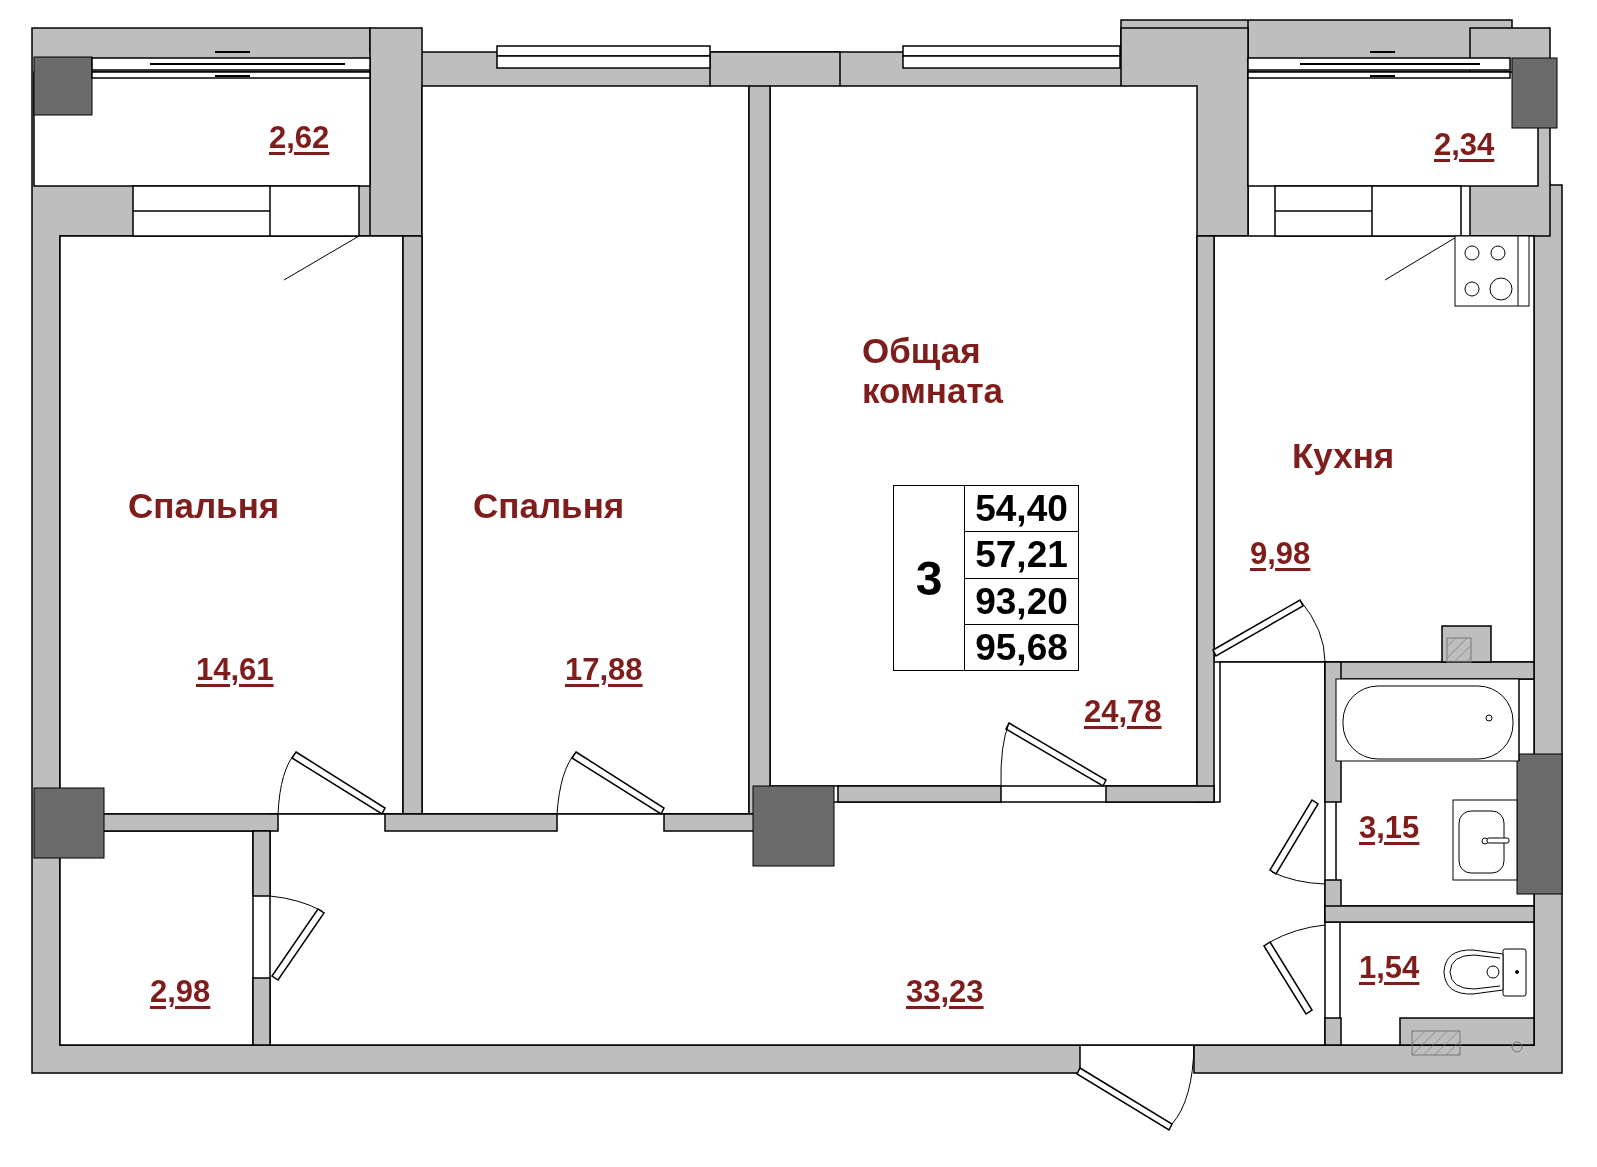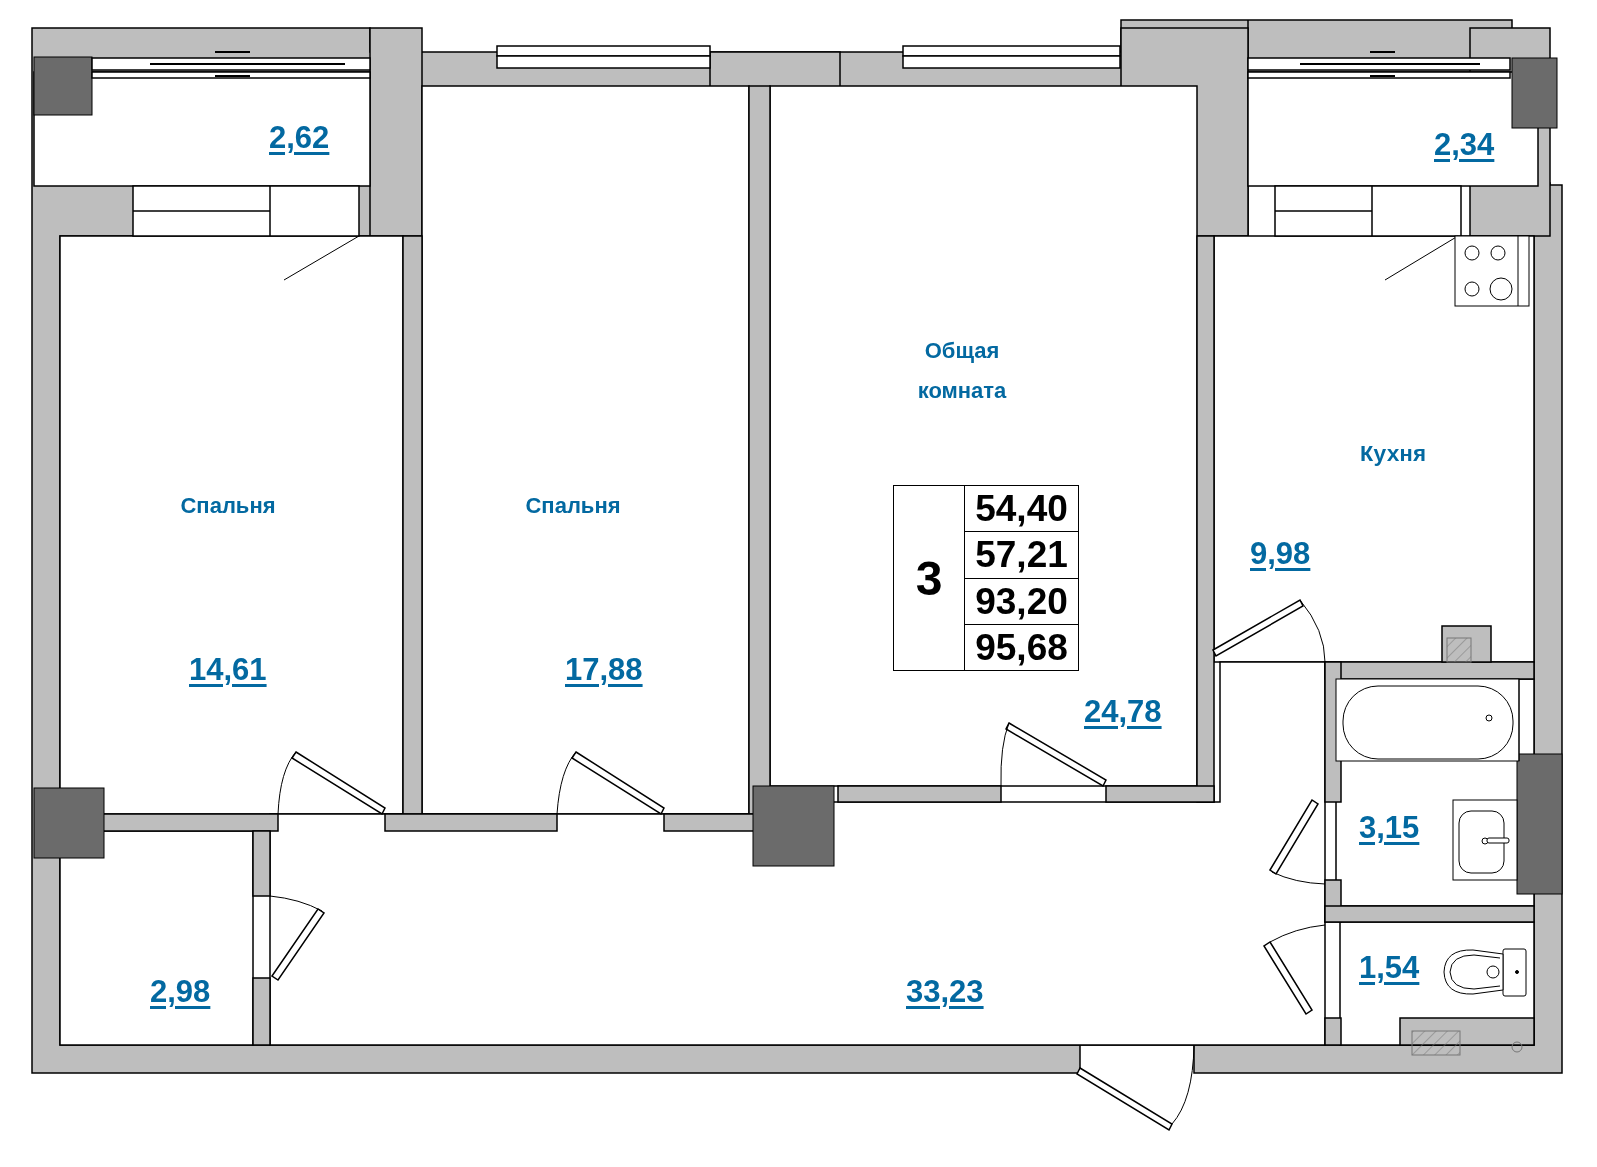--- a/index.html
+++ b/index.html
@@ -1,19 +1,19 @@
 <!DOCTYPE html>
 <html><head>
 <meta charset="utf-8">
 <style>
   html, body { margin: 0; padding: 0; background: #ffffff; }
   body { width: 1597px; height: 1167px; position: relative; overflow: hidden; font-family: "Liberation Sans", sans-serif; }
   #plan { position: absolute; left: 0; top: 0; width: 1597px; height: 1167px; }
-  .lbl { position: absolute; font-family: "Liberation Sans", sans-serif; font-weight: bold; color: #0369a1; white-space: nowrap; }
-  .room-name { font-size: 22px; text-align: center; line-height: 40px; }
+  .lbl { position: absolute; font-family: "Liberation Sans", sans-serif; font-weight: bold; color: #7f1d1d; white-space: nowrap; }
+  .room-name { font-size: 35px; line-height: 40px; }
   .area { font-size: 31px; text-decoration: underline; text-decoration-thickness: 3px; text-underline-offset: 4px; }
   .sum-box { position: absolute; left: 893px; top: 485px; width: 186px; height: 186px; border: 1.5px solid #000; box-sizing: border-box; background: #fff; }
   .sum-rooms { position: absolute; left: 0; top: 0; width: 70px; height: 100%; border-right: 1.5px solid #000; display: flex; align-items: center; justify-content: center; font-size: 48px; font-weight: bold; }
   .sum-list { position: absolute; left: 71px; top: 0; right: 0; bottom: 0; display: flex; flex-direction: column; }
   .sum-cell { flex: 1; border-bottom: 1.5px solid #000; display: flex; align-items: center; justify-content: center; font-size: 37px; font-weight: bold; line-height: 1; }
   .sum-cell:last-child { border-bottom: none; }
 </style>
 </head>
 <body>
 
@@ -161,30 +161,30 @@
   </defs>
   <rect x="1447" y="638" width="24" height="24" fill="url(#hatch)" stroke="#777" stroke-width="1"></rect>
   <rect x="1412" y="1031" width="48" height="24" fill="url(#hatch)" stroke="#777" stroke-width="1"></rect>
   <circle cx="1517" cy="1047" r="5" fill="none" stroke="#777" stroke-width="1"></circle>
 </svg>
 
 <div class="lbl area" style="left:269px; top:120px;">2,62</div>
 <div class="lbl area" style="left:1422px; top:127px;margin-left:12px;">2,34</div>
 
 <div class="lbl room-name" style="left:128px; top:486px; width:200px;">Спальня</div>
-<div class="lbl area" style="left:189px; top:652px;">14,61</div>
+<div class="lbl area" style="left:196px; top:652px;">14,61</div>
 
 <div class="lbl room-name" style="left:473px; top:486px; width:200px;">Спальня</div>
 <div class="lbl area" style="left:565px; top:652px;">17,88</div>
 
 <div class="lbl room-name" style="left:862px; top:331px; width:200px;">Общая</div>
 <div class="lbl room-name" style="left:862px; top:371px; width:200px;">комната</div>
 <div class="lbl area" style="left:1084px; top:694px;">24,78</div>
 
-<div class="lbl room-name" style="left:1328px; top:436px; width:130px;font-family:Liberation Mono, monospace;">Кухня</div>
+<div class="lbl room-name" style="left:1292px; top:436px; width:130px;">Кухня</div>
 <div class="lbl area" style="left:1250px; top:536px;">9,98</div>
 
 <div class="lbl area" style="left:150px; top:974px;">2,98</div>
 <div class="lbl area" style="left:906px; top:974px;">33,23</div>
 <div class="lbl area" style="left:1359px; top:810px;">3,15</div>
 <div class="lbl area" style="left:1359px; top:950px;">1,54</div>
 
 <div class="sum-box">
   <div class="sum-rooms">3</div>
   <div class="sum-list">

